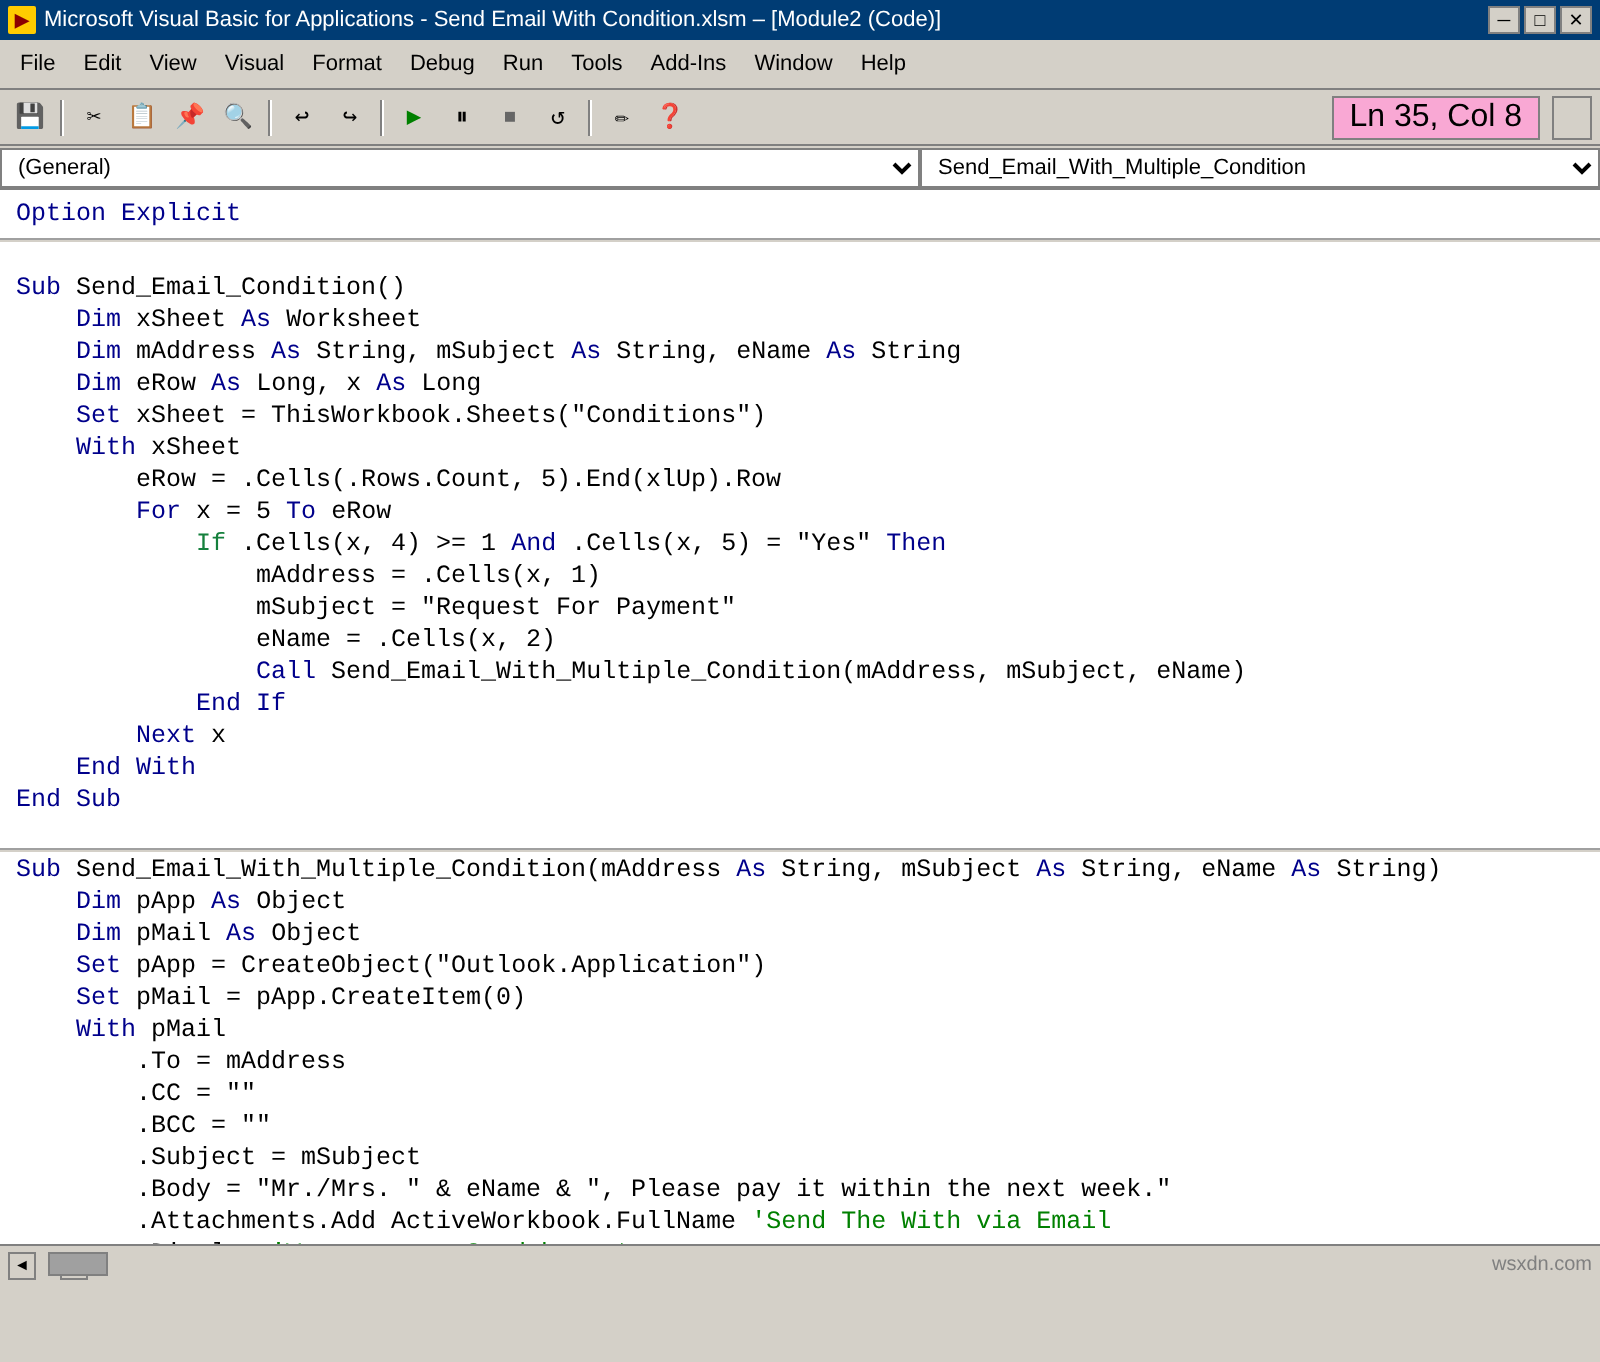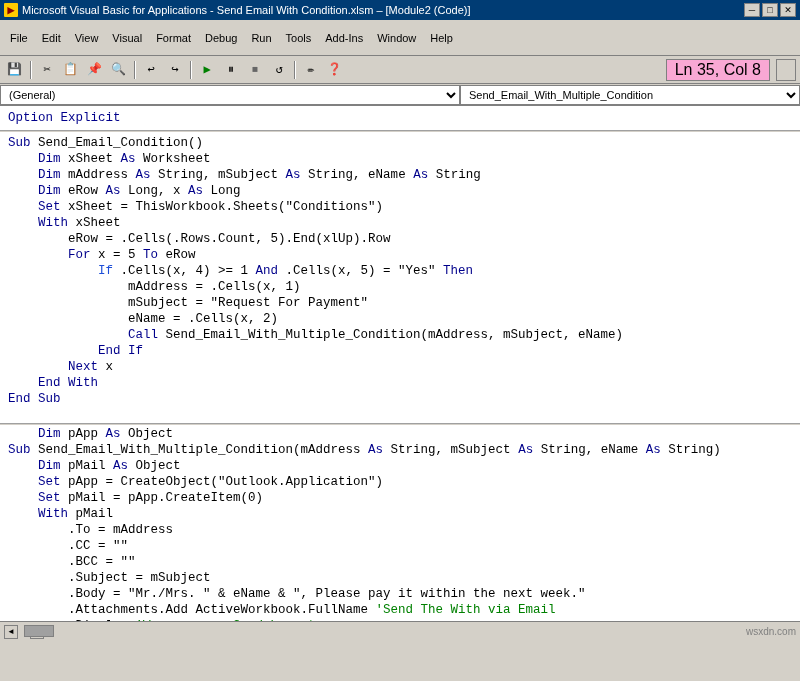--- a/index.html
+++ b/index.html
@@ -18,21 +18,21 @@
       font-size: 11px;
     }
     .title-bar-left { display: flex; align-items: center; gap: 4px; }
     .title-bar-icon { width: 14px; height: 14px; background: #ffcc00; border-radius: 1px; display: flex; align-items: center; justify-content: center; font-size: 9px; font-weight: bold; color: #8B0000; }
     .title-bar-controls { display: flex; gap: 2px; }
     .title-btn { width: 16px; height: 14px; background: #d4d0c8; border: 1px solid #808080; display: flex; align-items: center; justify-content: center; font-size: 9px; cursor: pointer; color: black; }
 
     
     .menu-bar {
       background: #d4d0c8;
-      height: 36px;
+      height: 25px;
       display: flex;
       align-items: center;
       padding: 0 4px;
       border-bottom: 1px solid #808080;
       font-family: 'Segoe UI', Tahoma, sans-serif;
       font-size: 11px;
       gap: 2px;
     }
     .menu-item { padding: 1px 6px; cursor: pointer; }
 
@@ -159,42 +159,42 @@
   <select class="dropdown-select dropdown-right">
     <option>Send_Email_With_Multiple_Condition</option>
   </select>
 </div>
 
 <div class="code-container">
   <div style="padding: 4px 8px; font-family: 'Courier New', monospace; font-size: 12.5px; line-height: 16px; white-space: pre; color: #00008B;">Option Explicit</div>
 
   <div style="background: #d4d0c8; height: 3px; border-top: 1px solid #a0a0a0; border-bottom: 1px solid #ffffff;"></div>
 
-  <div style="padding: 2px 8px; font-family: 'Courier New', monospace; font-size: 12.5px; line-height: 16px; overflow: auto; height: calc(681px - 20px - 20px - 28px - 22px - 3px - 20px - 80px);">
+  <div style="padding: 2px 8px; font-family: 'Courier New', monospace; font-size: 12.5px; line-height: 16px; overflow: auto; height: calc(681px - 20px - 20px - 28px - 22px - 3px - 20px - 80px); margin-top: 12px;">
     <span class="code-line"><span style="color:#00008B;">Sub</span> Send_Email_Condition()</span>
     <span class="code-line">    <span style="color:#00008B;">Dim</span> xSheet <span style="color:#00008B;">As</span> Worksheet</span>
     <span class="code-line">    <span style="color:#00008B;">Dim</span> mAddress <span style="color:#00008B;">As</span> String, mSubject <span style="color:#00008B;">As</span> String, eName <span style="color:#00008B;">As</span> String</span>
     <span class="code-line">    <span style="color:#00008B;">Dim</span> eRow <span style="color:#00008B;">As</span> Long, x <span style="color:#00008B;">As</span> Long</span>
     <span class="code-line">    <span style="color:#00008B;">Set</span> xSheet = ThisWorkbook.Sheets("Conditions")</span>
     <span class="code-line">    <span style="color:#00008B;">With</span> xSheet</span>
     <span class="code-line">        eRow = .Cells(.Rows.Count, 5).End(xlUp).Row</span>
     <span class="code-line">        <span style="color:#00008B;">For</span> x = 5 <span style="color:#00008B;">To</span> eRow</span>
-    <span class="code-line">            <span style="color:#1d4ed8;">If</span> .Cells(x, 4) &gt;= 1 <span style="color:#00008B;">And</span> .Cells(x, 5) = "Yes" <span style="color:#00008B;text-align:right;">Then</span></span>
+    <span class="code-line">            <span style="color:#15803d;">If</span> .Cells(x, 4) &gt;= 1 <span style="color:#00008B;">And</span> .Cells(x, 5) = "Yes" <span style="color:#00008B;text-align:right;">Then</span></span>
     <span class="code-line">                mAddress = .Cells(x, 1)</span>
     <span class="code-line">                mSubject = "Request For Payment"</span>
     <span class="code-line">                eName = .Cells(x, 2)</span>
     <span class="code-line">                <span style="color:#00008B;">Call</span> Send_Email_With_Multiple_Condition(mAddress, mSubject, eName)</span>
     <span class="code-line">            <span style="color:#00008B;">End If</span></span>
     <span class="code-line">        <span style="color:#00008B;">Next</span> x</span>
     <span class="code-line">    <span style="color:#00008B;">End With</span></span>
     <span class="code-line"><span style="color:#00008B;">End Sub</span></span>
     <span class="code-line">&nbsp;</span>
     <div style="background: #d4d0c8; height: 3px; border-top: 1px solid #a0a0a0; border-bottom: 1px solid #ffffff; margin: 0 -8px;"></div>
+    <span class="code-line"><span style="color:#00008B;">Sub</span> Send_Email_With_Multiple_Condition(mAddress <span style="color:#00008B;">As</span> String, mSubject <span style="color:#00008B;">As</span> String, eName <span style="color:#00008B;">As</span> String)</span>
     <span class="code-line">    <span style="color:#00008B;">Dim</span> pApp <span style="color:#00008B;">As</span> Object</span>
-    <span class="code-line"><span style="color:#00008B;">Sub</span> Send_Email_With_Multiple_Condition(mAddress <span style="color:#00008B;">As</span> String, mSubject <span style="color:#00008B;">As</span> String, eName <span style="color:#00008B;">As</span> String)</span>
     <span class="code-line">    <span style="color:#00008B;">Dim</span> pMail <span style="color:#00008B;">As</span> Object</span>
     <span class="code-line">    <span style="color:#00008B;">Set</span> pApp = CreateObject("Outlook.Application")</span>
     <span class="code-line">    <span style="color:#00008B;">Set</span> pMail = pApp.CreateItem(0)</span>
     <span class="code-line">    <span style="color:#00008B;">With</span> pMail</span>
     <span class="code-line">        .To = mAddress</span>
     <span class="code-line">        .CC = ""</span>
     <span class="code-line">        .BCC = ""</span>
     <span class="code-line">        .Subject = mSubject</span>
     <span class="code-line">        .Body = "Mr./Mrs. " &amp; eName &amp; ", Please pay it within the next week."</span>
     <span class="code-line">        .Attachments.Add ActiveWorkbook.FullName <span style="color:#008000;">'Send The With via Email</span></span>

